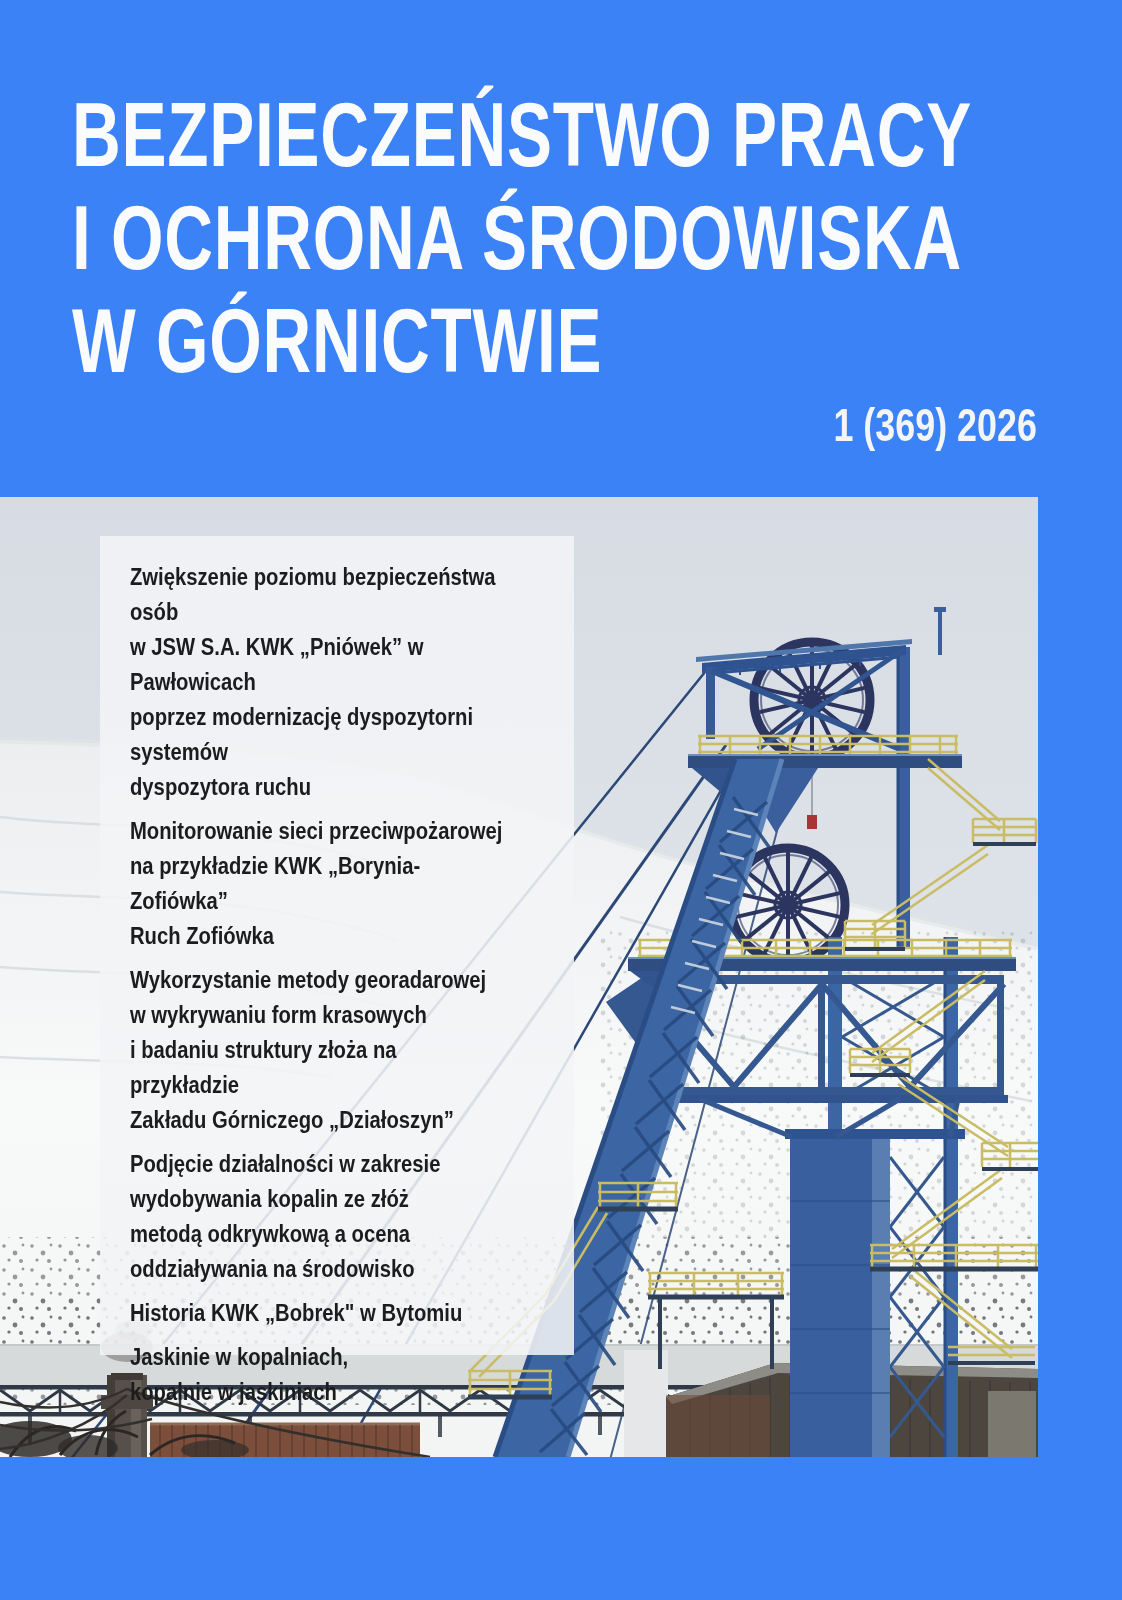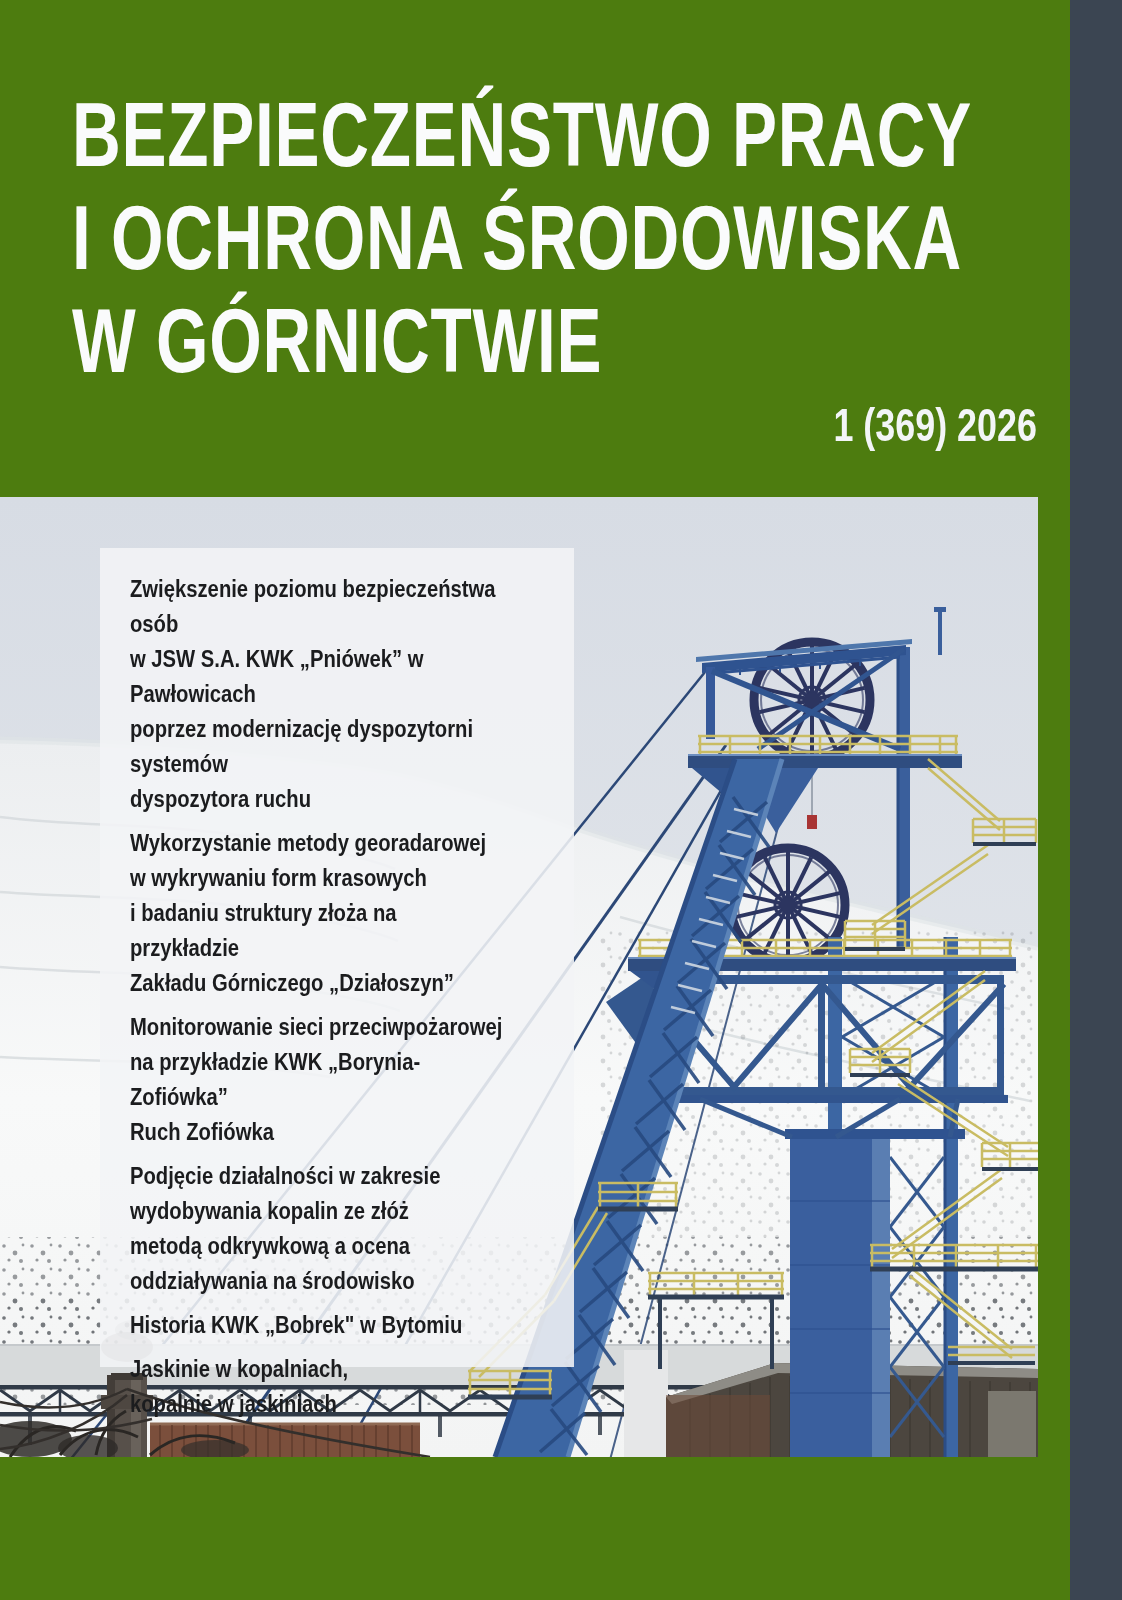--- a/index.html
+++ b/index.html
@@ -1,30 +1,30 @@
 <!DOCTYPE html>
 <html><head>
 <meta charset="utf-8">
 <style>
   html,body{margin:0;padding:0;background:#3b4552;}
-  .page{position:relative;width:1032px;height:1600px;background:#4d7c0f;overflow:hidden;
-        font-family:"Liberation Sans", sans-serif;padding-left:38px;}
+  .page{position:relative;width:1122px;height:1600px;background:#3b82f6;overflow:hidden;
+        font-family:"Liberation Sans", sans-serif;}
   
   .masthead{position:absolute;left:0;top:0;width:1122px;height:497px;z-index:3;}
   .title{position:absolute;left:72px;top:84px;color:#fafbfc;font-weight:bold;
          font-size:90px;line-height:103px;letter-spacing:1px;white-space:nowrap;
          transform:scaleX(0.75);transform-origin:0 0;}
   .issue{position:absolute;right:85px;top:402px;color:#f3f5f7;font-weight:bold;
          font-size:46px;line-height:46px;white-space:nowrap;
          transform:scaleX(0.78);transform-origin:100% 50%;}
   
   .photo{position:absolute;left:0;top:497px;width:1038px;height:960px;z-index:1;}
   
   .toc-panel{position:absolute;left:100px;top:536px;width:474px;height:819px;z-index:2;
-             background:rgba(242,244,246,0.88);box-sizing:border-box;padding:24px 18px 0 30px;margin-top:12px;}
+             background:rgba(242,244,246,0.88);box-sizing:border-box;padding:24px 18px 0 30px;}
   .article{margin:0 0 9px 0;color:#1b1c1e;font-weight:bold;font-size:23px;line-height:35px;}
   .article > span{display:inline-block;white-space:pre-line;transform:scaleX(0.88);
                   transform-origin:0 0;letter-spacing:0;}
   
   .footer{position:absolute;left:0;top:1457px;width:1122px;height:143px;background:#3b4552;z-index:3;}
   .footer .pub{position:absolute;left:70px;top:44px;color:#eef0f2;font-weight:bold;font-size:23px;
                white-space:nowrap;transform:scaleX(0.78);transform-origin:0 0;}
   .footer .issn{position:absolute;right:84px;top:44px;color:#eef0f2;font-weight:bold;font-size:23px;
                white-space:nowrap;transform:scaleX(0.78);transform-origin:100% 0;}
 </style>
@@ -393,27 +393,27 @@
         </g>
       </g>
     </svg>
   </div>
 
   <div class="toc-panel">
     <p class="article"><span>Zwiększenie poziomu bezpieczeństwa osób
 w JSW S.A. KWK „Pniówek” w Pawłowicach
 poprzez modernizację dyspozytorni systemów
 dyspozytora ruchu</span></p>
+    <p class="article"><span>Monitorowanie sieci przeciwpożarowej
+na przykładzie KWK „Borynia-Zofiówka”
+Ruch Zofiówka</span></p>
     <p class="article"><span>Wykorzystanie metody georadarowej
 w wykrywaniu form krasowych
 i badaniu struktury złoża na przykładzie
 Zakładu Górniczego „Działoszyn”</span></p>
-    <p class="article"><span>Monitorowanie sieci przeciwpożarowej
-na przykładzie KWK „Borynia-Zofiówka”
-Ruch Zofiówka</span></p>
     <p class="article"><span>Podjęcie działalności w zakresie
 wydobywania kopalin ze złóż
 metodą odkrywkową a ocena
 oddziaływania na środowisko</span></p>
     <p class="article"><span>Historia KWK „Bobrek" w Bytomiu</span></p>
     <p class="article"><span>Jaskinie w kopalniach,
 kopalnie w jaskiniach</span></p>
   </div>
 
 

